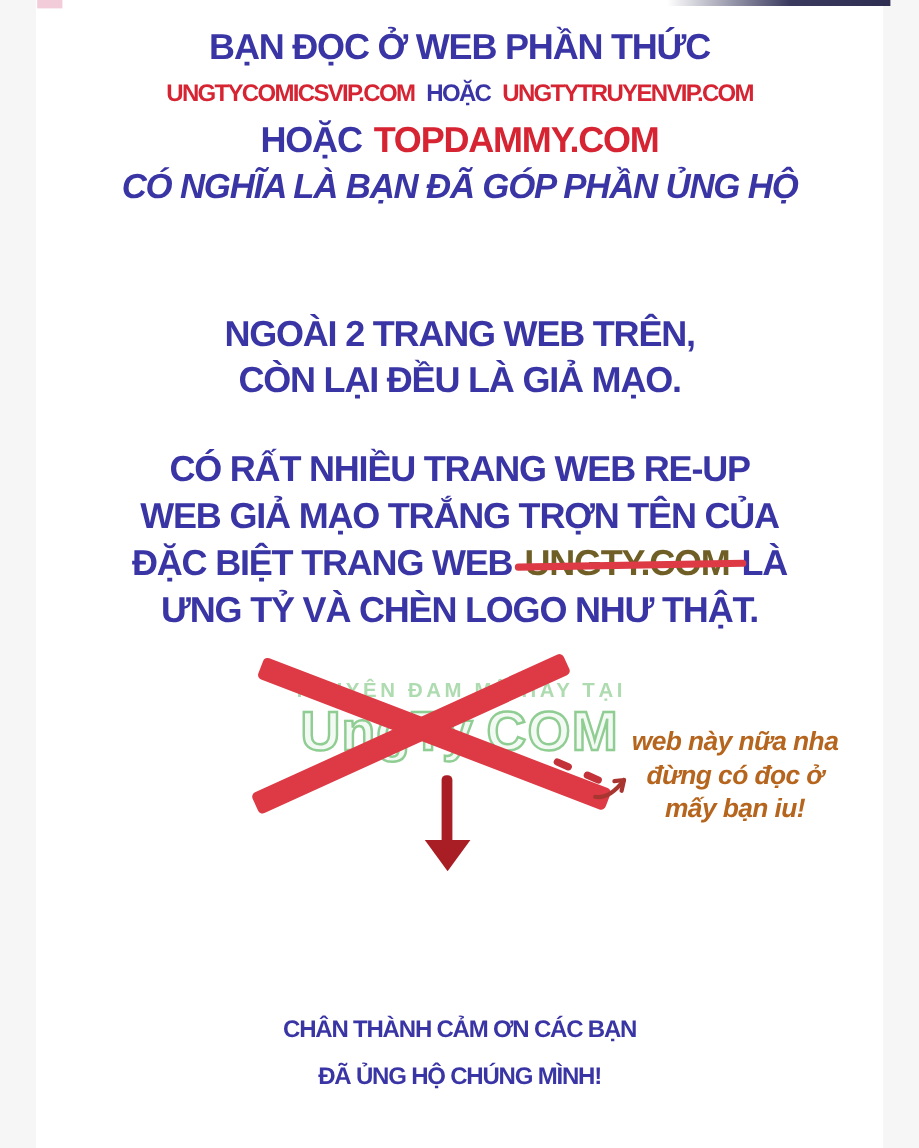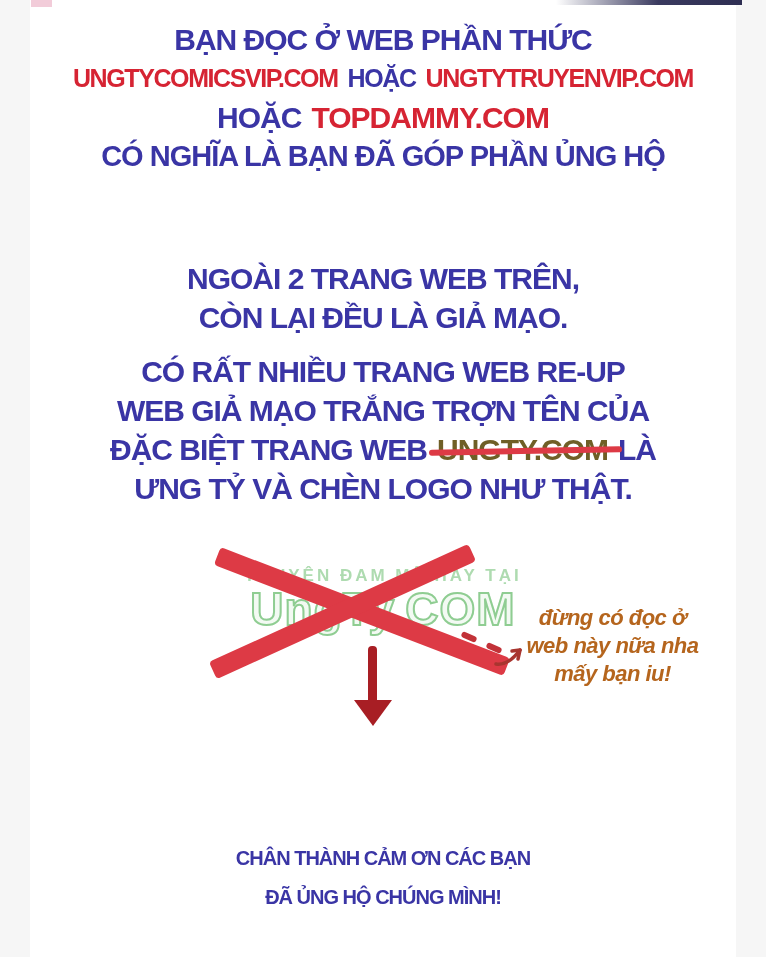--- a/index.html
+++ b/index.html
@@ -17,22 +17,22 @@
   .prev-panel-pink{position:absolute;left:31px;top:0;width:21px;height:7px;background:#f2ccd9;}
   .prev-panel-navy{
     position:absolute;left:556px;top:0;width:186px;height:5px;
     background:linear-gradient(to right, rgba(46,46,82,0), #3a3a5f 55%, #2e2e52);
   }
   .center-block{position:absolute;left:30px;width:706px;text-align:center;}
   .comic{letter-spacing:-1px;}
   .blue{color:#3a35a5;}
   .red{color:#d62433;}
   .line{font-size:30px;line-height:39px;white-space:nowrap;}
-  .line-sm{font-size:25px;letter-spacing:-1.4px;}
-  .line-md{font-size:29px;}
+  .line-sm{font-size:20px;letter-spacing:-1.4px;}
+  .line-md{font-size:29px;font-style:italic;}
   .gap-r{margin-right:10px;}
 
   
   .fake-site{
     color:#6f5f26;position:relative;display:inline-block;margin:0 10px;
   }
   .fake-site::after{
     content:"";position:absolute;left:-8px;right:-14px;top:46%;height:6px;
     background:#dd3a45;border-radius:3px;transform:rotate(-1deg);
   }
@@ -94,21 +94,21 @@
       <span class="blue gap-r">HOẶC</span><span class="red">TOPDAMMY.COM</span>
     </div>
     <div class="line line-md blue">CÓ NGHĨA LÀ BẠN ĐÃ GÓP PHẦN ỦNG HỘ</div>
   </div>
 
   <div class="center-block comic" style="top:259px;">
     <div class="line blue">NGOÀI 2 TRANG WEB TRÊN,</div>
     <div class="line blue">CÒN LẠI ĐỀU LÀ GIẢ MẠO.</div>
   </div>
 
-  <div class="center-block comic" style="top:352px;">
+  <div class="center-block comic" style="top:372px;">
     <div class="line blue">CÓ RẤT NHIỀU TRANG WEB RE-UP</div>
     <div class="line blue">WEB GIẢ MẠO TRẮNG TRỢN TÊN CỦA</div>
     <div class="line">
       <span class="blue">ĐẶC BIỆT TRANG WEB</span><span class="fake-site">UNGTY.COM</span><span class="blue">LÀ</span>
     </div>
     <div class="line blue">ƯNG TỶ VÀ CHÈN LOGO NHƯ THẬT.</div>
   </div>
 
   <div class="center-block logo-tagline">TRUYỆN ĐAM MỸ HAY TẠI</div>
   <div class="center-block logo-site">UngTy.COM</div>
@@ -117,22 +117,22 @@
   <div class="x-bar x-bar-b"></div>
   <div class="x-dash x-dash-1"></div>
   <div class="x-dash x-dash-2"></div>
 
   <svg class="curved-arrow" width="34" height="28" viewBox="0 0 34 28">
     <path d="M2 24 Q 14 26 26 10" fill="none" stroke="#a8352f" stroke-width="3.5" stroke-linecap="round"></path>
     <path d="M26 10 L18 11 M26 10 L24 19" fill="none" stroke="#a8352f" stroke-width="3.5" stroke-linecap="round"></path>
   </svg>
 
   <div class="hand-note">
+    <div>web này nữa nha</div>
     <div>đừng có đọc ở</div>
-    <div>web này nữa nha</div>
     <div>mấy bạn iu!</div>
   </div>
 
   <div class="down-arrow-stem"></div>
   <div class="down-arrow-head"></div>
 
 
   <div class="center-block comic footer-block">
     <div class="line blue">CHÂN THÀNH CẢM ƠN CÁC BẠN</div>
     <div class="line blue">ĐÃ ỦNG HỘ CHÚNG MÌNH!</div>

